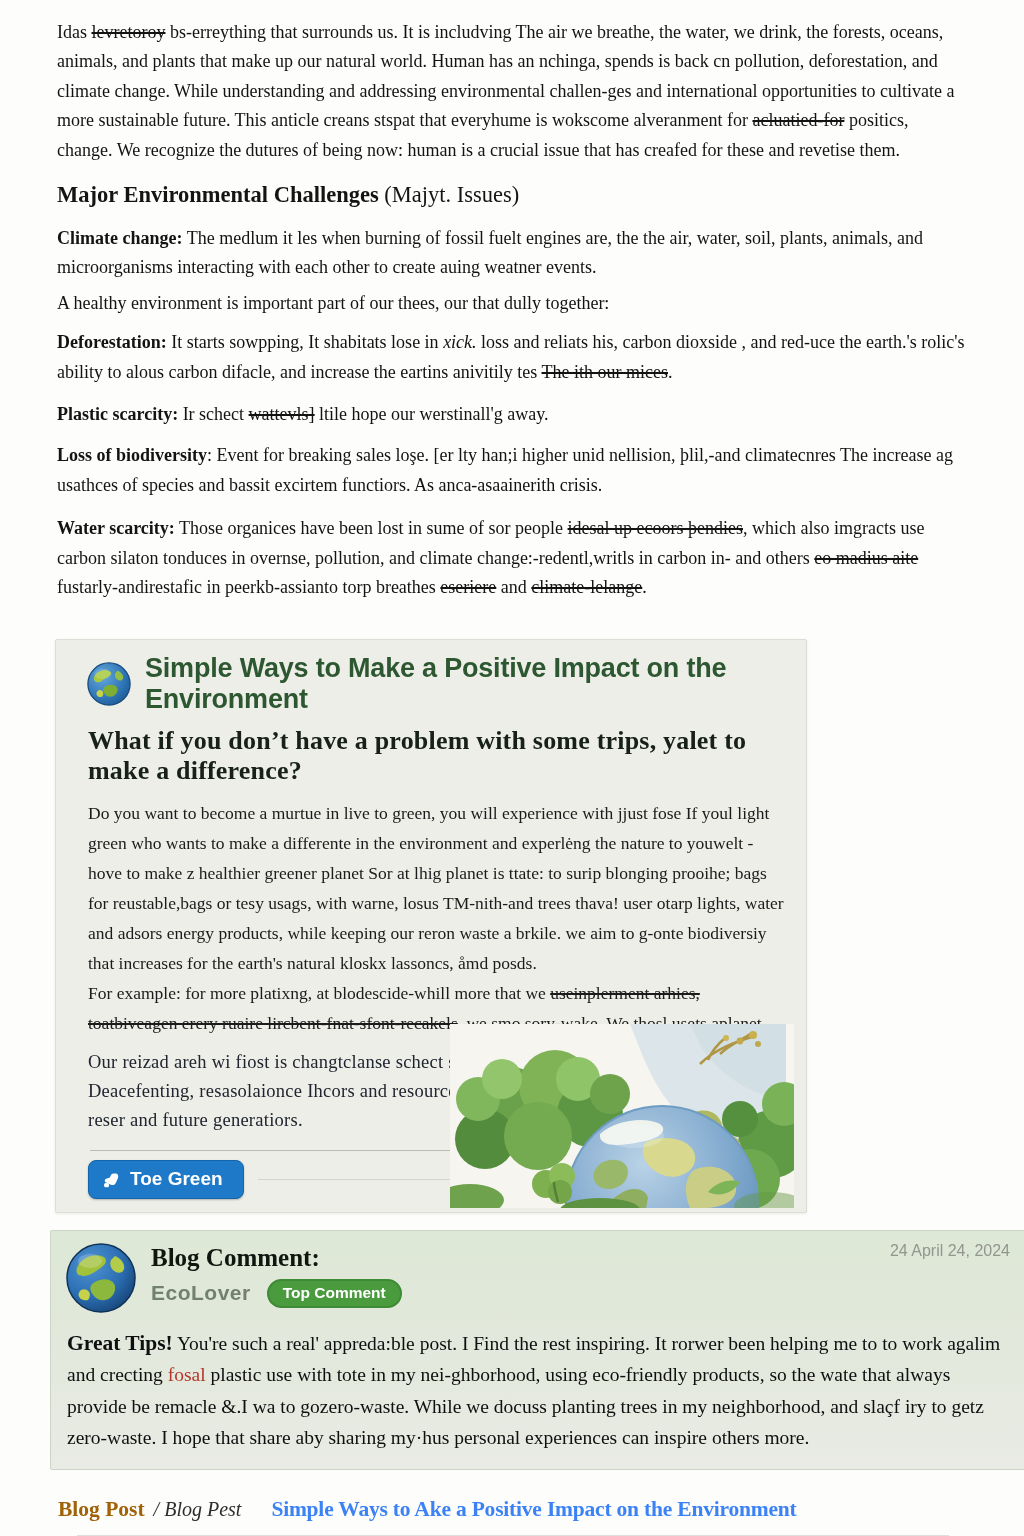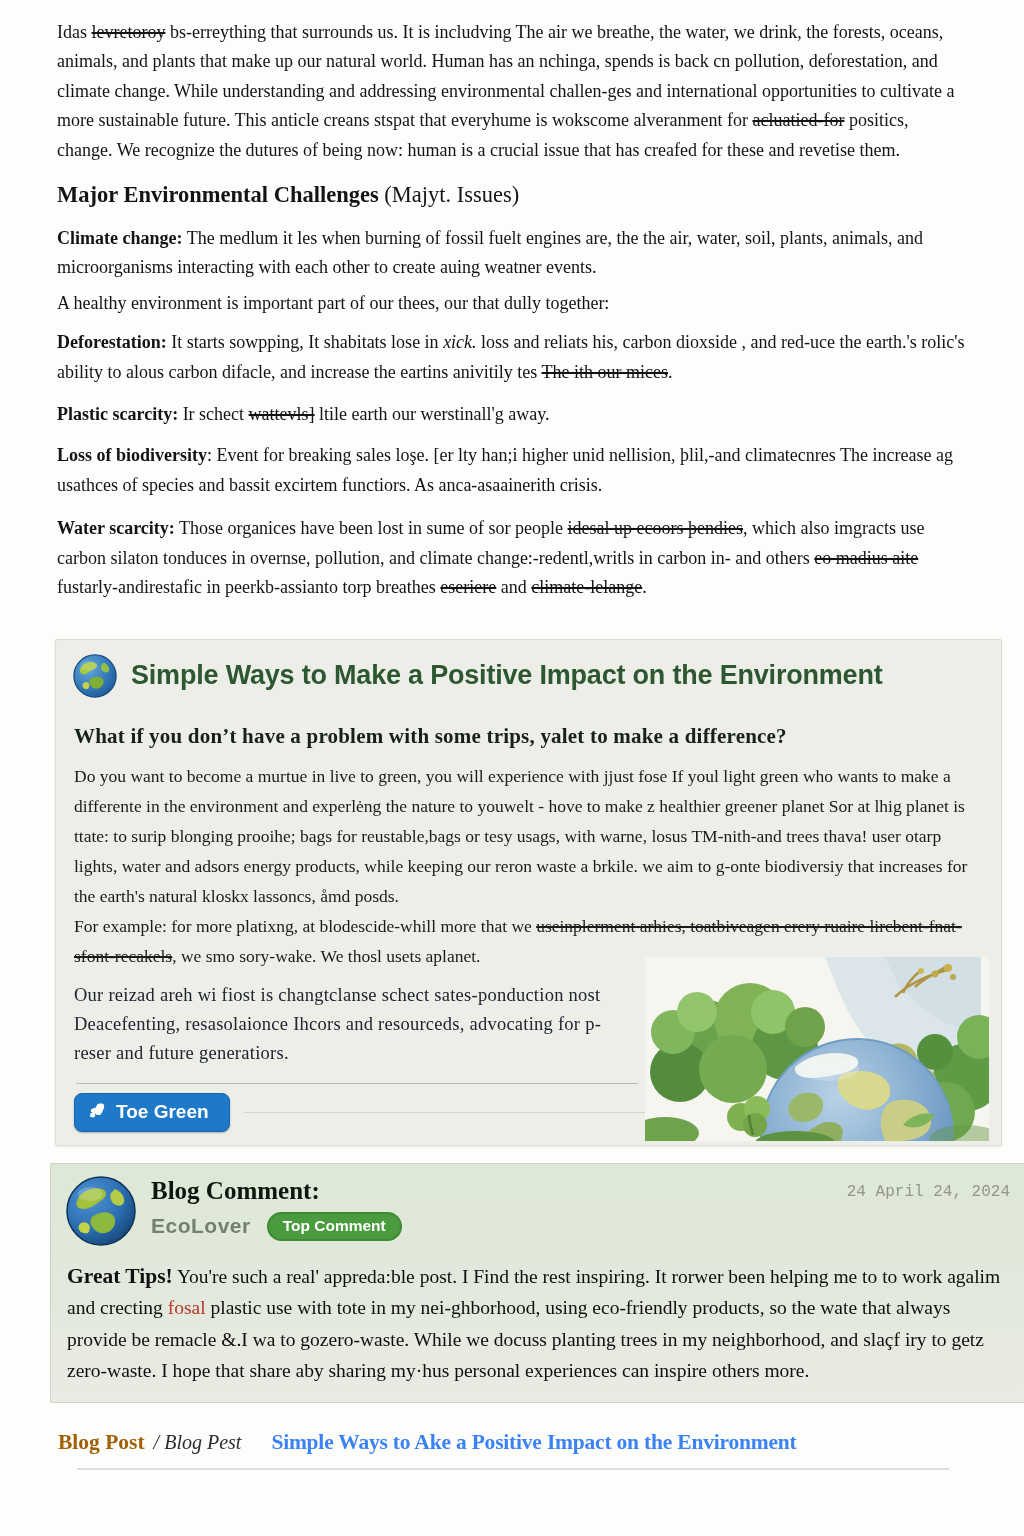--- a/index.html
+++ b/index.html
@@ -23,48 +23,48 @@
   .p-healthy { margin-top:6px; }
   .p-defor   { margin-top:10px; }
   .p-plastic { margin-top:13px; }
   .p-biodiv  { margin-top:12px; }
   .p-water   { margin-top:14px; }
 
   
   .card {
     position:relative;
     margin:36px 0 0 -2px;
-    width:947px;
+    width:752px;
     background:#edeee8;
     border:1px solid #dcded6;
     border-radius:2px;
     box-shadow:0 1px 3px rgba(0,0,0,.08);
-    padding:13px 16px 13px 16px;
+    padding:13px 16px 13px 30px;
   }
   .card-head { display:flex; align-items:center; gap:13px; }
   .card-head .globe { width:46px; height:46px; flex:0 0 auto; }
   .card-title {
     font-family:"Liberation Sans", sans-serif;
     font-weight:bold; font-size:27px; color:#2d5731; margin:0;
     letter-spacing:-.2px;
   }
   .card-subtitle {
-    font-size:21px; font-weight:bold; margin:25px 0 0 2px; color:#17211a;
+    font-size:26px; font-weight:bold; margin:11px 0 0 2px; color:#17211a;
     letter-spacing:.2px;
   }
   .card-body { margin-top:12px; font-size:17.5px; line-height:30px; color:#1b1b1b; padding-left:2px; }
   .card-body p { margin:0; }
   .card-p3 {
     margin-top:10px !important; max-width:545px;
     font-size:18.5px; line-height:29px; letter-spacing:.25px; color:#20242e;
   }
   .card-rule { border:none; border-top:1.5px solid #b9bcb2; width:562px; margin:15px 0 0 2px; }
   .button-row { display:flex; align-items:center; gap:14px; margin-top:9px; }
   .go-green-btn {
-    display:inline-flex; align-items:flex-start; gap:9px;
+    display:inline-flex; align-items:flex-end; gap:9px;
     background:#1e79c8; color:#fff;
     font-family:"Liberation Sans", sans-serif; font-weight:bold; font-size:19px;
     border:1px solid #1565ad; border-radius:8px;
     padding:7px 20px 8px 13px; cursor:pointer;
     box-shadow:0 1px 2px rgba(0,0,0,.25);
   }
   .row-line { flex:1; border-top:1px solid #d3d5cc; height:0; margin-right:6px; }
 
   .eco-art {
     position:absolute; right:12px; bottom:4px;
@@ -87,22 +87,22 @@
   .cm-user {
     font-family:"Liberation Sans", sans-serif; font-weight:bold; font-size:21px;
     color:#72806f; letter-spacing:.5px;
   }
   .cm-badge {
     background:#4a9a3e; border:2px solid #3f8a34; color:#fff;
     font-family:"Liberation Sans", sans-serif; font-weight:bold; font-size:15.5px;
     padding:3px 14px 4px; border-radius:15px;
   }
   .cm-date {
-    position:absolute; right:6px; top:8px;
-    font-family:Liberation Mono, monospace; font-size:16px; color:#92968e;
+    position:absolute; right:6px; top:0;
+    font-family:Liberation Sans, sans-serif; font-size:16px; color:#92968e;
   }
   .comment-text { font-size:19.5px; line-height:31.5px; margin:14px 2px 0; color:#0f0f0f; }
   .comment-text b { font-size:21.5px; }
   .red-word { color:#b5372b; }
 
   
   .footer-bar { display:flex; align-items:baseline; margin:27px 0 0 1px; }
   .f-label { font-size:21.5px; font-weight:bold; color:#a16207; }
   .f-sep { font-size:20px; color:#2d2d2d; font-style:italic; margin-left:9px; }
   .f-title { font-size:21.5px; font-weight:bold; color:#3b82f6; margin-left:30px; letter-spacing:-.2px; }
@@ -116,21 +116,21 @@
   <p class="body-text intro"><span>Idas </span><s>levretoroy</s><span> bs-erreything that surrounds us. It is includving The air we breathe, the water, we drink, the forests, oceans, animals, and plants that make up our natural world. Human has an nchinga, spends is back cn pollution, deforestation, and climate change. While understanding and addressing environmental challen-ges and international opportunities to cultivate a more sustainable future. This anticle creans stspat that everyhume is wokscome alveranment for </span><s>acluatied-for</s><span> positics, change. We recognize the dutures of being now: human is a crucial issue that has creafed for these and revetise them.</span></p>
 
   <h2 class="section-head"><b>Major Environmental Challenges</b><span> (Majyt. Issues)</span></h2>
 
   <p class="body-text p-climate"><b>Climate change:</b><span> The medlum it les when burning of fossil fuelt engines are, the the air, water, soil, plants, animals, and microorganisms interacting with each other to create auing weatner events.</span></p>
 
   <p class="body-text p-healthy">A healthy environment is important part of our thees, our that dully together:</p>
 
   <p class="body-text p-defor"><b>Deforestation:</b><span> It starts sowpping, It shabitats lose in </span><i>xick.</i><span> loss and reliats his, carbon dioxside , and red-uce the earth.'s rolic's ability to alous carbon difacle, and increase the eartins anivitily tes </span><s>The ith our mices</s><span>.</span></p>
 
-  <p class="body-text p-plastic"><b>Plastic scarcity:</b><span> Ir schect </span><s>wattevls]</s><span> ltile earth our werstinall'g away.</span></p>
+  <p class="body-text p-plastic"><b>Plastic scarcity:</b><span> Ir schect </span><s>wattevls]</s><span> ltile hope our werstinall'g away.</span></p>
 
   <p class="body-text p-biodiv"><b>Loss of biodiversity</b><span>: Event for breaking sales loşe. [er lty han;i higher unid nellision, þlil,-and climatecnres The increase ag usathces of species and bassit excirtem functiors. As anca-asaainerith crisis.</span></p>
 
   <p class="body-text p-water"><b>Water scarcity:</b><span> Those organices have been lost in sume of sor people </span><s>idesal up ecoors þendies</s><span>, which also imgracts use carbon silaton tonduces in overnse, pollution, and climate change:-redentl,writls in carbon in- and others </span><s>eo madius aite</s><span> fustarly-andirestafic in peerkb-assianto torp breathes </span><s>eseriere</s><span> and </span><s>climate-lelange</s><span>.</span></p>
 
   <section class="card">
     <div class="card-head">
       <svg class="globe" viewBox="0 0 72 72">
         <defs>
           <radialGradient id="gsm" cx="35%" cy="32%" r="80%">

